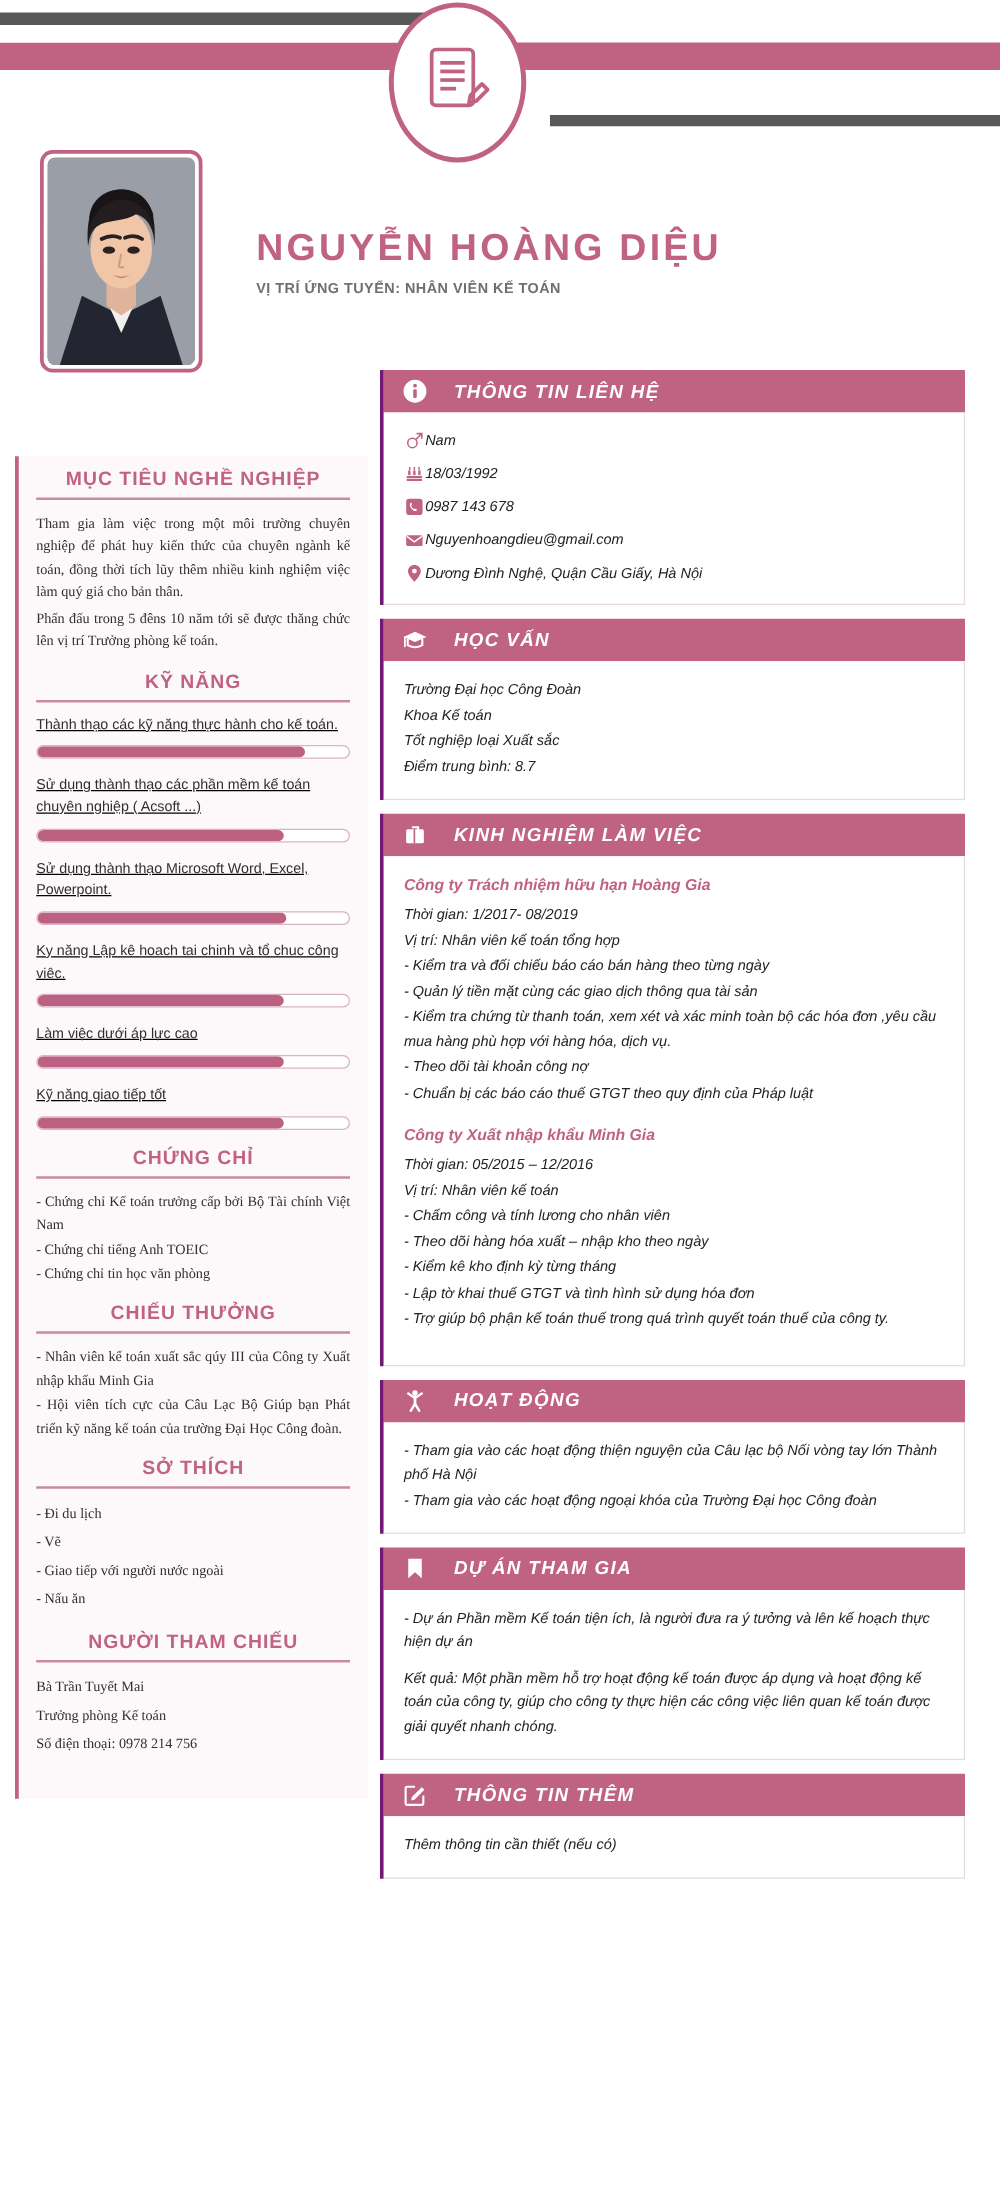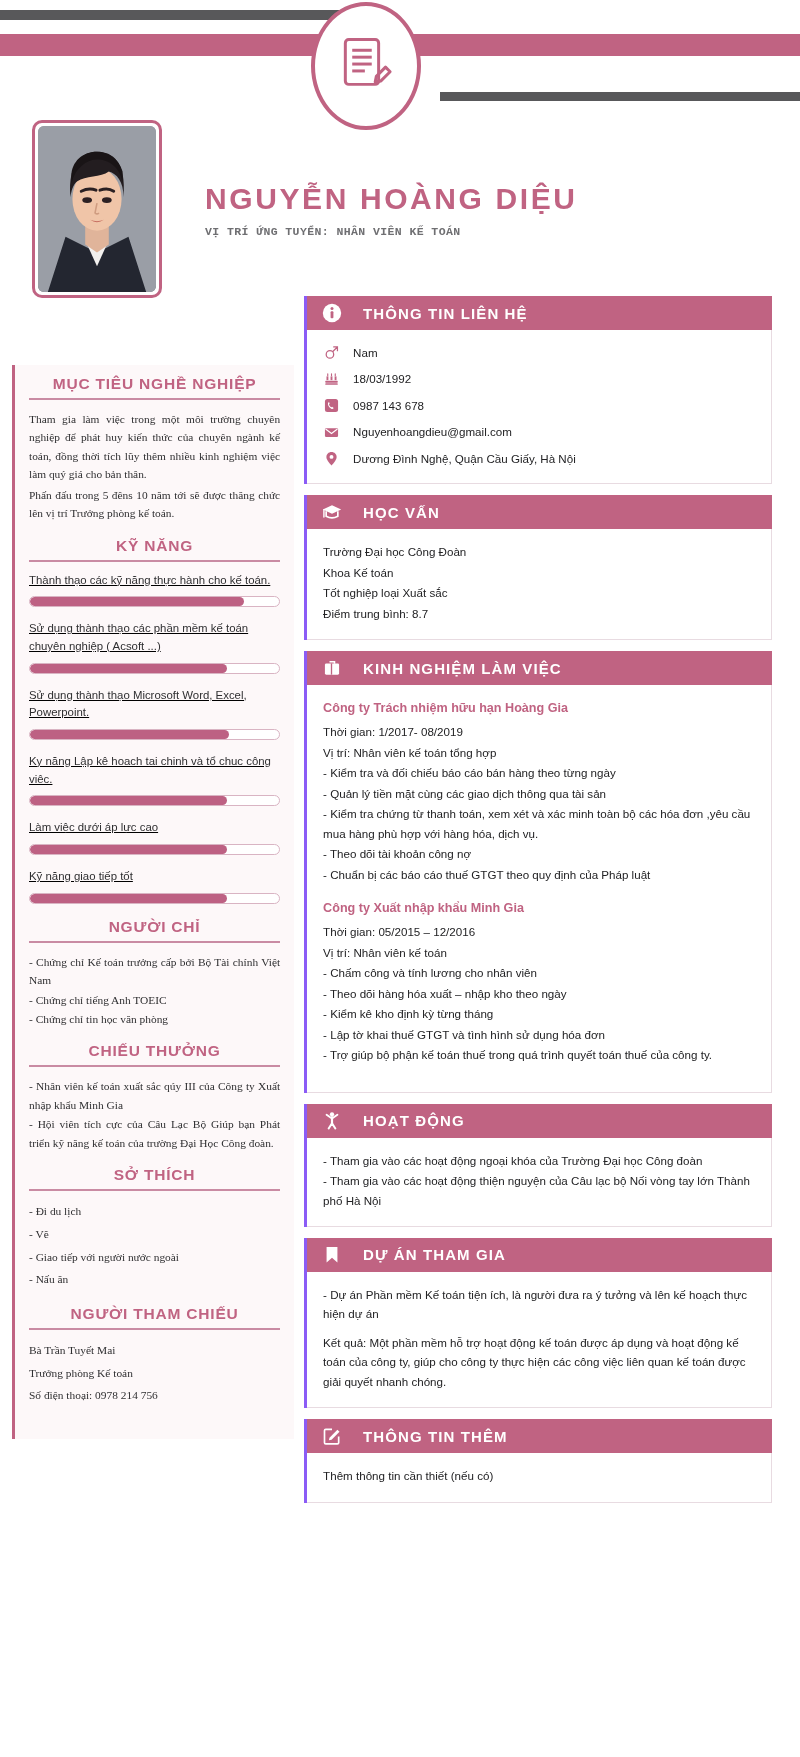--- a/index.html
+++ b/index.html
@@ -112,21 +112,20 @@
     font-weight: bold;
     letter-spacing: 2.6px;
     color: #c06382;
   }
   .cv-subtitle {
     margin-top: 9px;
     font-size: 11.5px;
     letter-spacing: 0.4px;
     color: #6f6f72;
     font-weight: bold;
-    font-family: Liberation Mono, monospace;
   }
 
   
   .body-wrap {
     display: flex;
     gap: 0;
     padding: 0 28px 22px 12px;
     align-items: center;
   }
   .col-left {
@@ -184,21 +183,22 @@
   .bar-fill {
     position: absolute;
     left: 0; top: 0; bottom: 0;
     background: #bd6183;
     border-radius: 6px;
   }
 
   
   .rsec {
     margin-bottom: 11px;
-    border-left: 3px solid #8b5cf6;
+    border-left: 3px solid #701a75;
+    font-style: italic;
   }
   .rsec-head {
     background: #c06382;
     height: 34px;
     display: flex;
     align-items: center;
     padding-left: 14px;
     gap: 20px;
   }
   .rsec-icon {
@@ -224,21 +224,20 @@
     padding: 13px 16px 15px 16px;
     font-size: 11.6px;
     line-height: 1.68;
     color: #222224;
   }
 
   
   .contact-row {
     display: flex;
     align-items: center;
-    gap: 13px;
     margin-bottom: 7px;
   }
   .contact-row:last-child { margin-bottom: 0; }
   .c-icon {
     width: 17px; height: 17px;
     display: flex; align-items: center; justify-content: center;
     flex: 0 0 17px;
   }
   .c-icon svg { width: 15px; height: 15px; fill: #c06382; }
   .c-text { font-size: 11.6px; color: #222224; }
@@ -369,21 +368,21 @@
 
         <div class="skill">
           <div class="skill-label">Kỹ năng giao tiếp tốt</div>
           <div class="bar-track">
             <div class="bar-fill" style="width: 79%;"></div>
           </div>
         </div>
       </div>
 
       <div class="lsec">
-        <div class="lsec-title">NGƯỜI CHỈ</div>
+        <div class="lsec-title">CHỨNG CHỈ</div>
         <div class="lsec-rule"></div>
         <div class="lsec-body">
           <div class="row">- Chứng chỉ Kế toán trưởng cấp bởi Bộ Tài chính Việt Nam</div>
           <div class="row">- Chứng chỉ tiếng Anh TOEIC</div>
           <div class="row">- Chứng chỉ tin học văn phòng</div>
         </div>
       </div>
 
       <div class="lsec">
         <div class="lsec-title">CHIẾU THƯỞNG</div>
@@ -552,22 +551,22 @@
             <svg viewBox="0 0 24 24" xmlns="http://www.w3.org/2000/svg">
               <circle cx="12" cy="4" r="2.6" fill="#ffffff"></circle>
               <path d="M12 7.4 L12 15" stroke="#ffffff" stroke-width="2.6" stroke-linecap="round"></path>
               <path d="M12 9 L5.5 4.5 M12 9 L18.5 4.5" stroke="#ffffff" stroke-width="2.3" stroke-linecap="round"></path>
               <path d="M12 14.6 L8 21 M12 14.6 L16 21" stroke="#ffffff" stroke-width="2.4" stroke-linecap="round"></path>
             </svg>
           </span>
           <span class="rsec-title">HOẠT ĐỘNG</span>
         </div>
         <div class="rsec-body">
+          <div class="line">- Tham gia vào các hoạt động thiện nguyện của Câu lạc bộ Nối vòng tay lớn Thành phố Hà Nội</div>
           <div class="line">- Tham gia vào các hoạt động ngoại khóa của Trường Đại học Công đoàn</div>
-          <div class="line">- Tham gia vào các hoạt động thiện nguyện của Câu lạc bộ Nối vòng tay lớn Thành phố Hà Nội</div>
         </div>
       </div>
 
       <div class="rsec">
         <div class="rsec-head">
           <span class="rsec-icon">
             <svg viewBox="0 0 24 24" xmlns="http://www.w3.org/2000/svg">
               <path d="M5.5 2.5 L18.5 2.5 L18.5 21 L12 15.4 L5.5 21 Z" fill="#ffffff"></path>
             </svg>
           </span>

